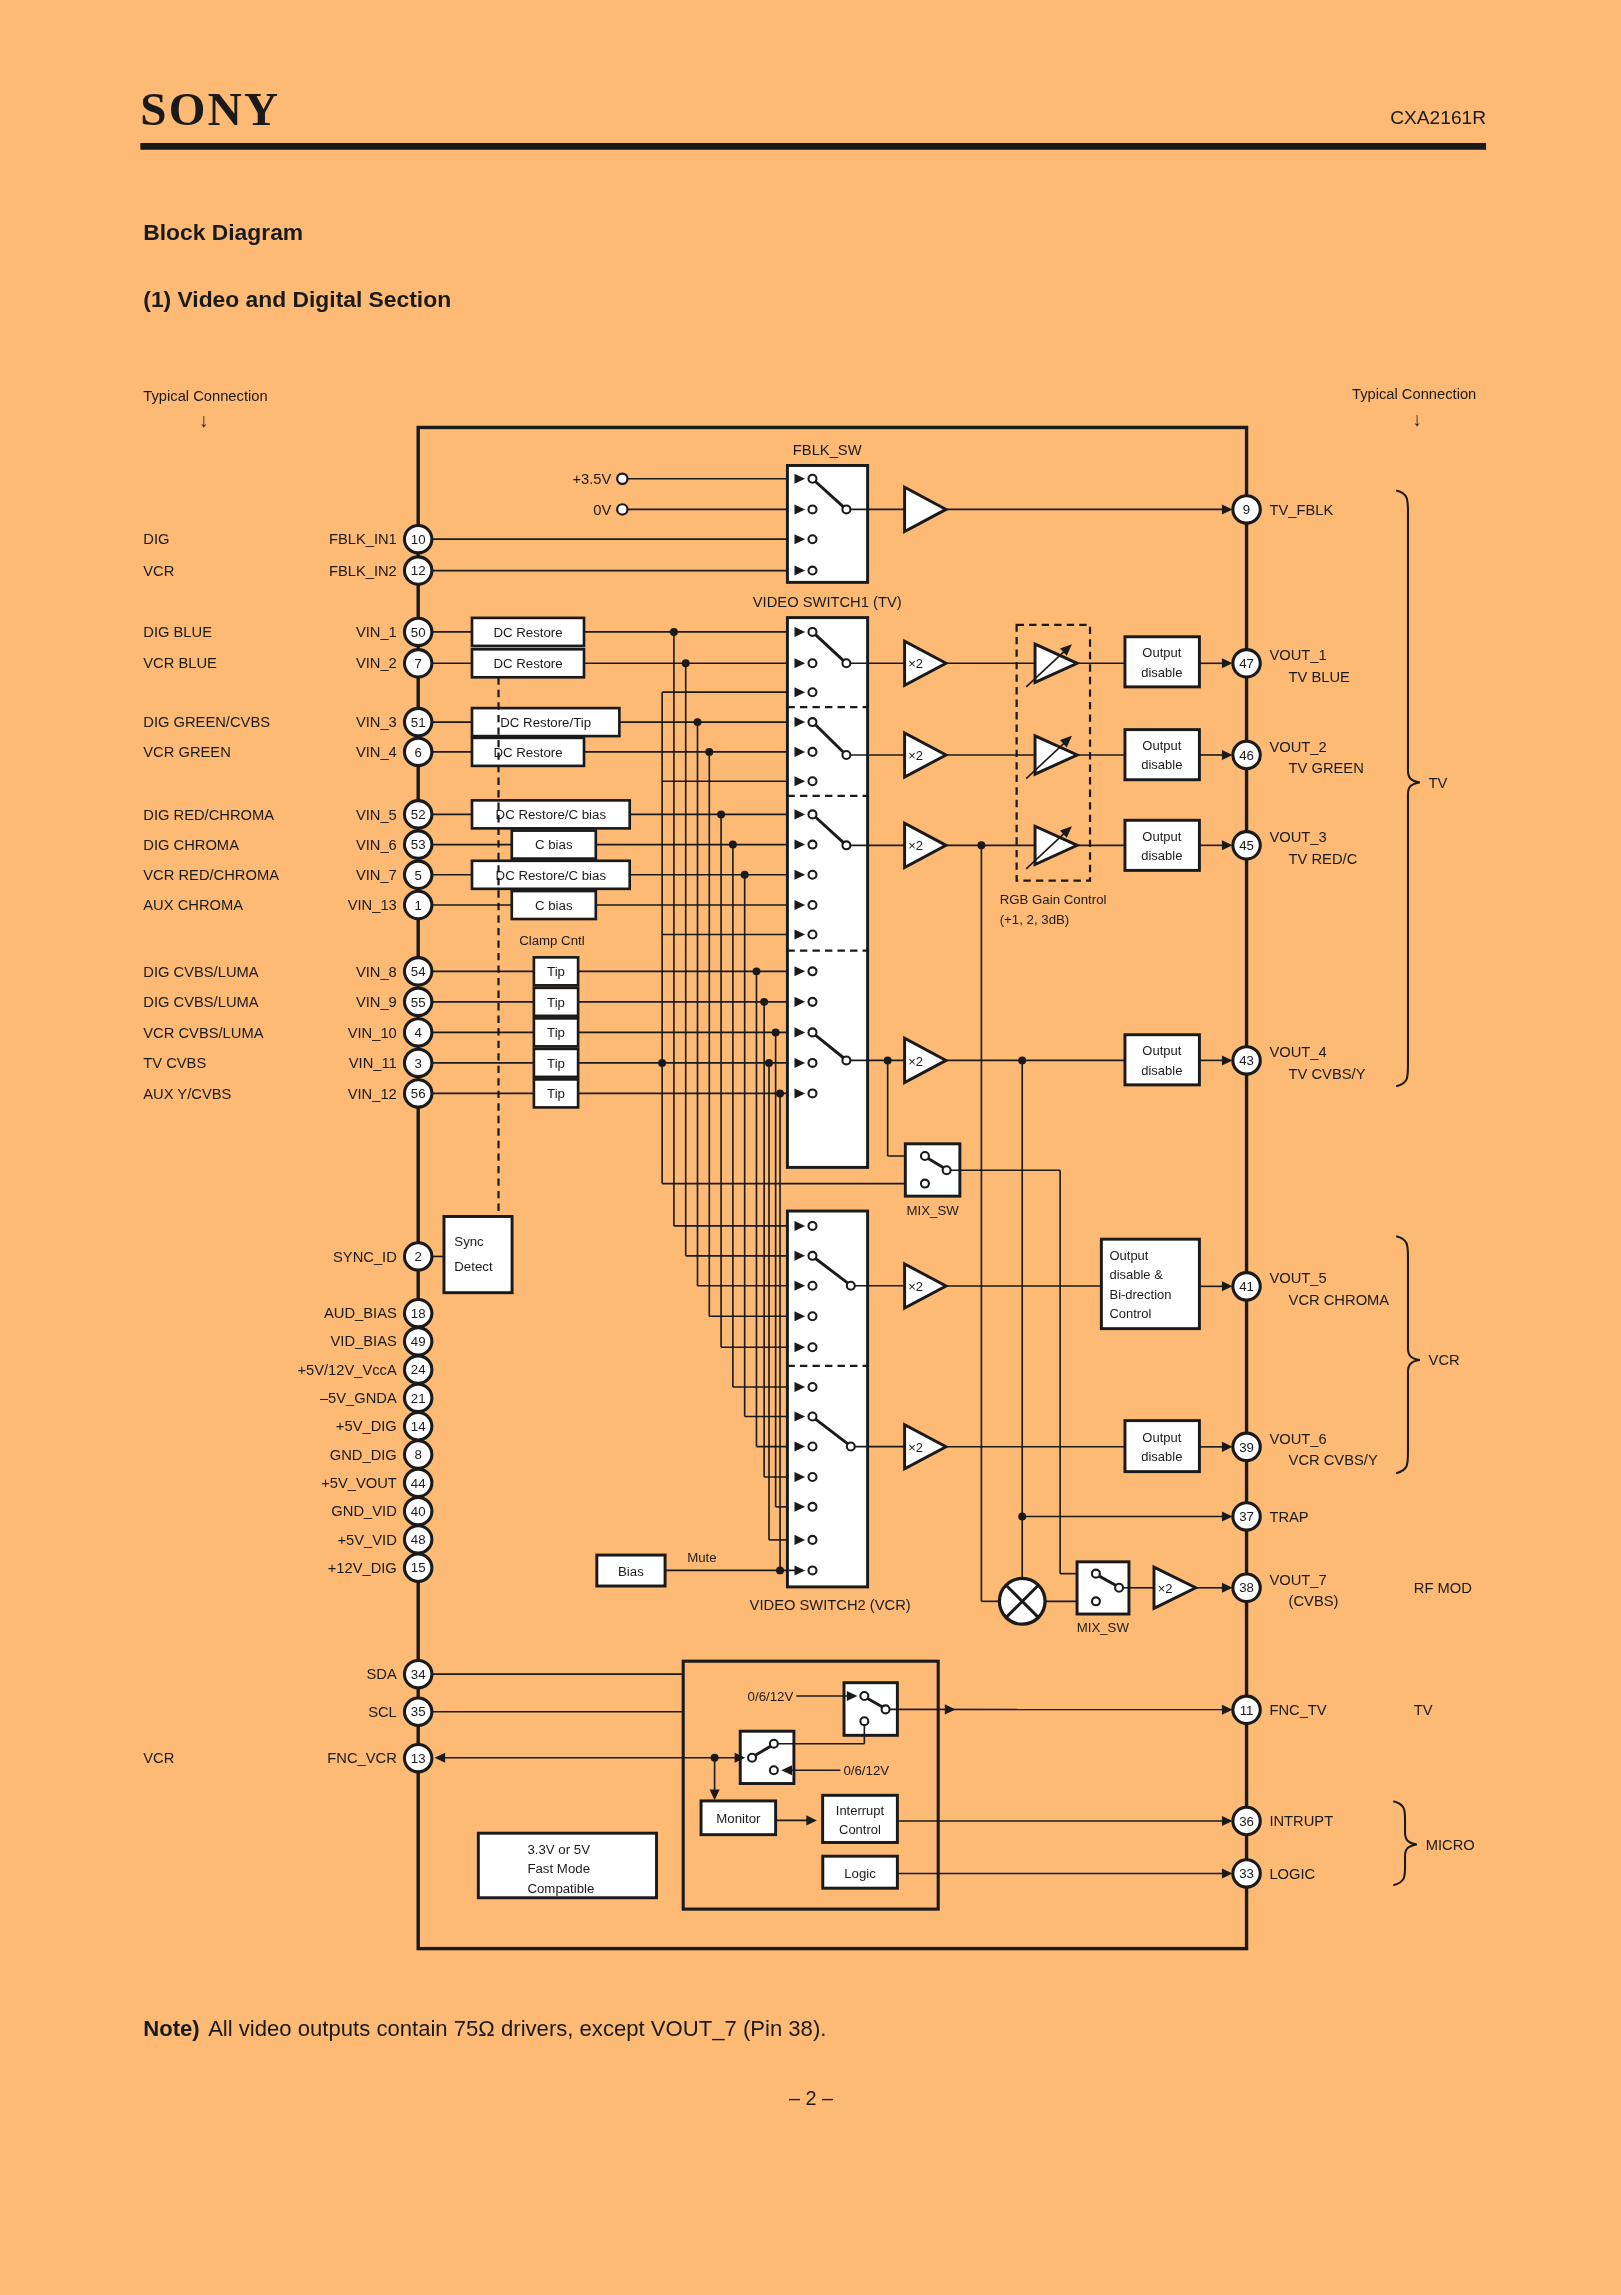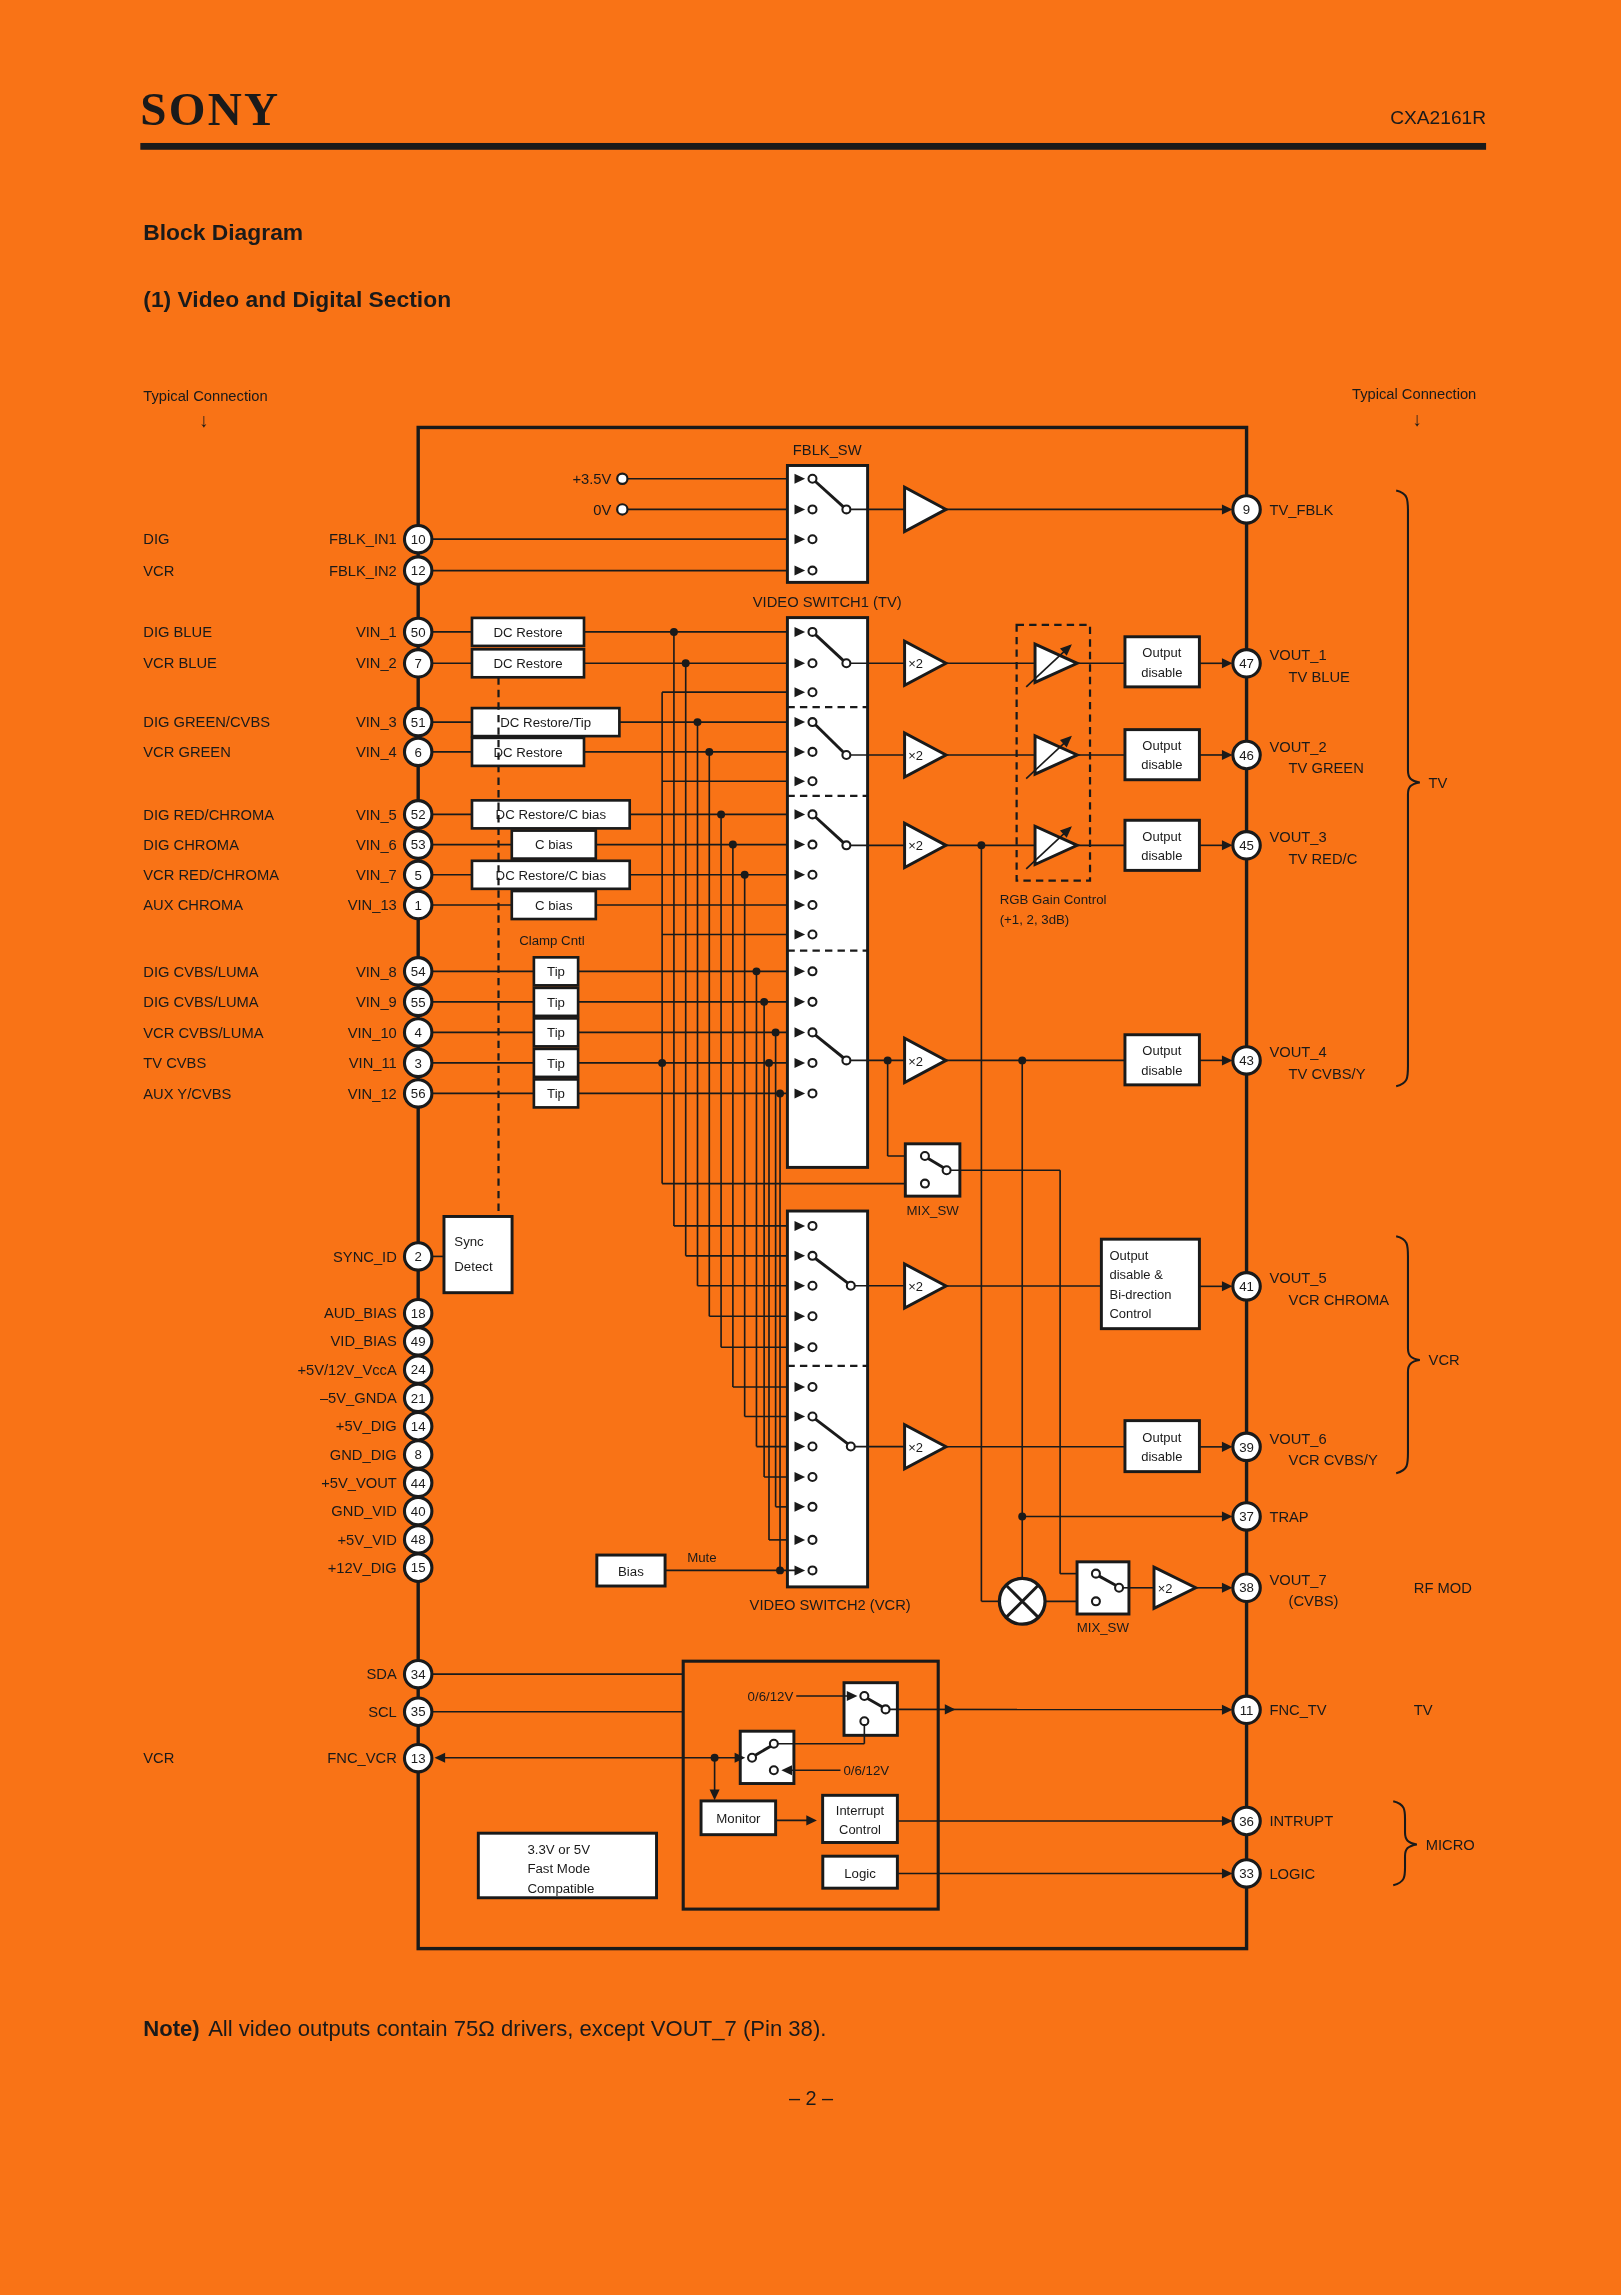--- a/index.html
+++ b/index.html
@@ -1,16 +1,16 @@
 <!DOCTYPE html>
 <html style="font-size:12.6px"><head>
 <meta charset="utf-8">
 <style>
   html,body{margin:0;padding:0;background:#e8e8e8;}
-  .page{width:1622px;height:2295px;background:#f97316;margin:0 auto;position:relative;}
+  .page{width:1622px;height:2295px;background:#fdba74;margin:0 auto;position:relative;}
   svg{display:block;}
   text{font-family:"Liberation Sans", sans-serif;fill:#1a1a1a;}
   .brand{font-family:"Liberation Serif", serif;font-weight:bold;letter-spacing:1.5px;}
   .bold{font-weight:bold;}
   .ln{stroke:#1a1a1a;stroke-width:1.1;fill:none;}
   .ln2{stroke:#1a1a1a;stroke-width:2;fill:none;}
   .box{fill:#ffffff;stroke:#1a1a1a;stroke-width:2;}
   .boxthin{fill:#ffffff;stroke:#1a1a1a;stroke-width:1.8;}
   .dash{stroke:#1a1a1a;stroke-width:1.5;fill:none;stroke-dasharray:5 3.5;}
   .pin{fill:#ffffff;stroke:#1a1a1a;stroke-width:2.1;}

